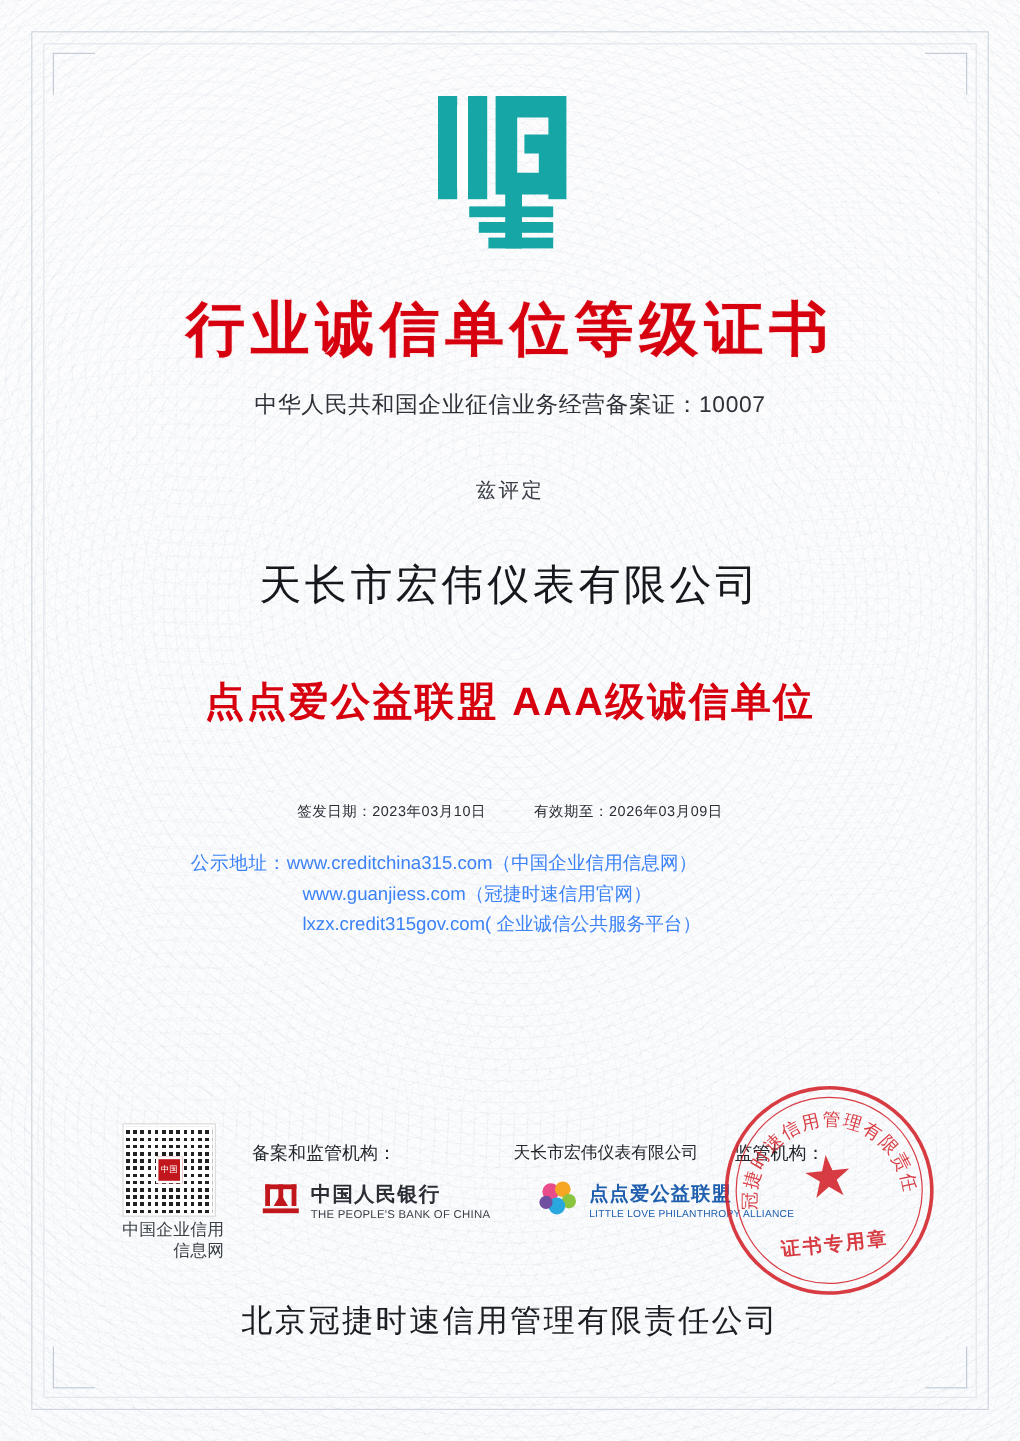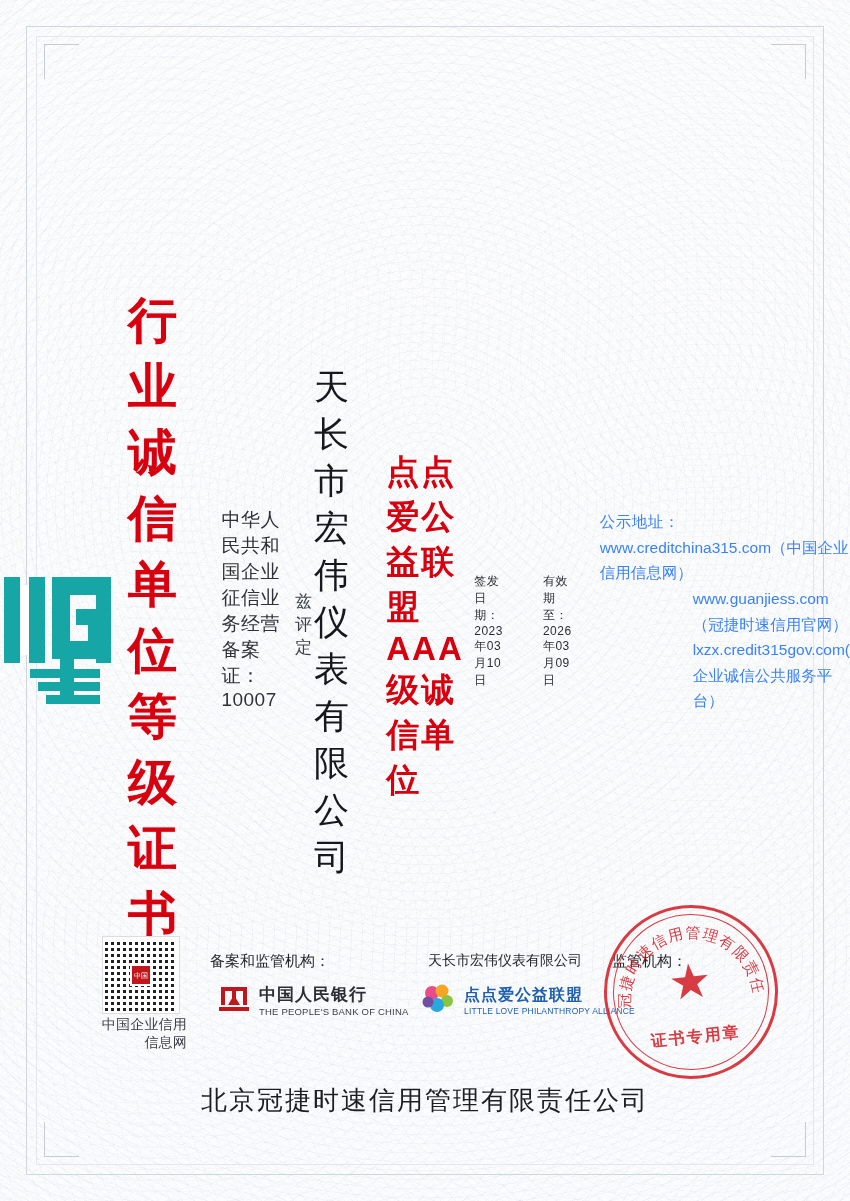--- a/index.html
+++ b/index.html
@@ -48,21 +48,21 @@
   }
   .corner.tl { left: 44px; top: 44px; border-left-width:1px; border-top-width:1px; }
   .corner.tr { right: 44px; top: 44px; border-right-width:1px; border-top-width:1px; }
   .corner.bl { left: 44px; bottom: 44px; border-left-width:1px; border-bottom-width:1px; }
   .corner.br { right: 44px; bottom: 44px; border-right-width:1px; border-bottom-width:1px; }
 
   .content {
     position: absolute;
     inset: 0;
     display: flex;
-    flex-direction: row;
+    flex-direction: column;
     align-items: center;
   }
 
   
   .logo {
     margin-top: 76px;
     width: 128px;
     height: 132px;
   }
 
@@ -214,21 +214,21 @@
     letter-spacing: 1px;
     font-weight: 600;
   }
   .pboc-text .en {
     font-size: 9.5px;
     color: #3a3f45;
     letter-spacing: 0.2px;
   }
   .charity {
     position: absolute;
-    left: 421px;
+    left: 448px;
     top: 52px;
     display: flex;
     align-items: center;
     gap: 9px;
   }
   .charity-text .cn {
     font-size: 16px;
     color: #1f5fae;
     letter-spacing: 1px;
     font-weight: 700;

